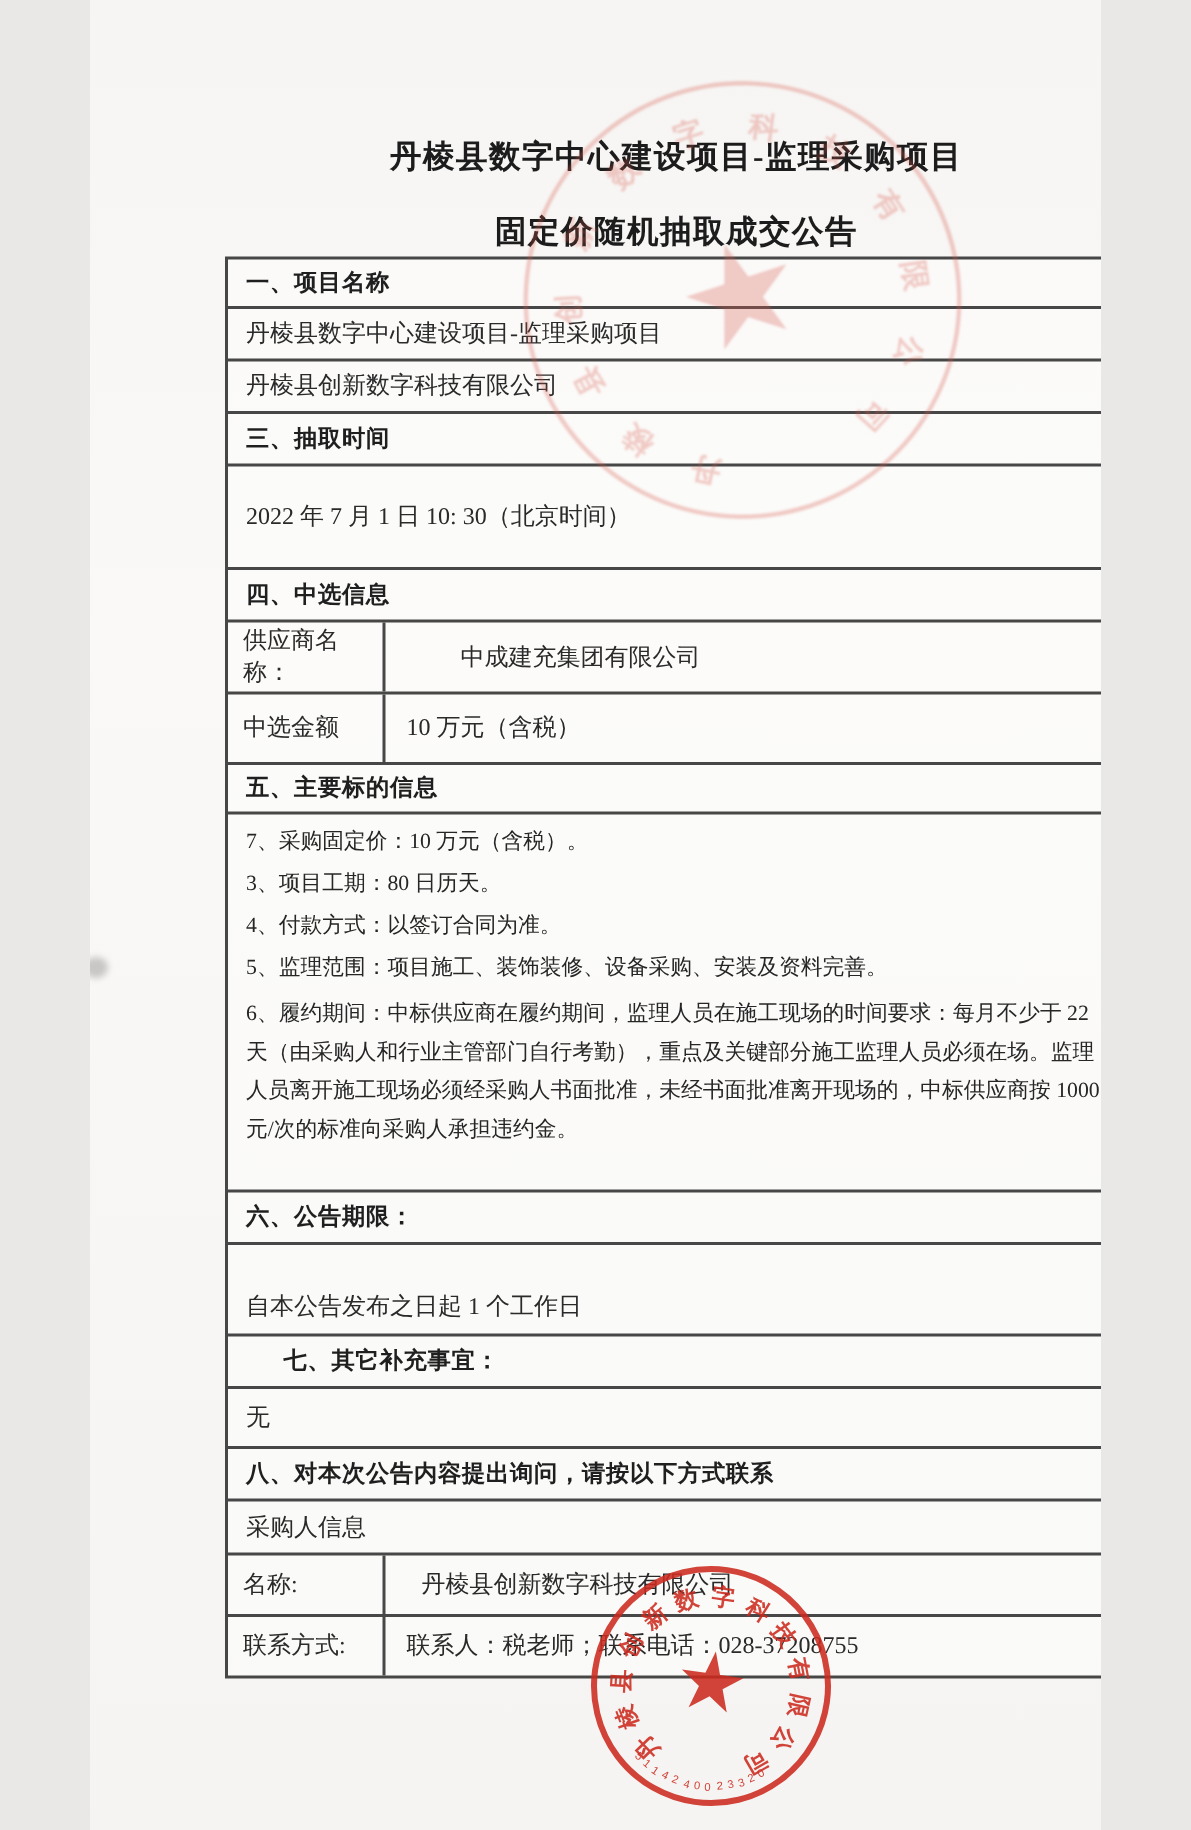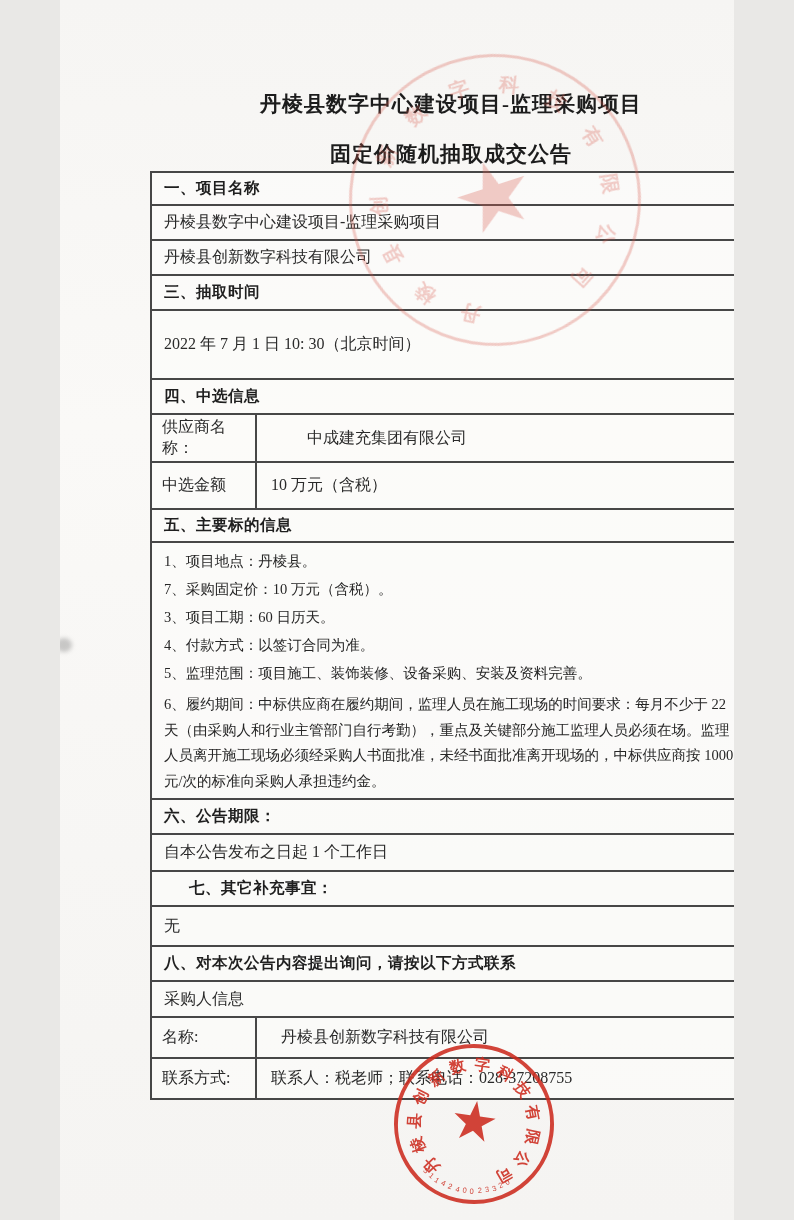--- a/index.html
+++ b/index.html
@@ -79,31 +79,30 @@
         <div class="pvalue">中成建充集团有限公司</div>
       </div>
       <div class="row pair-row" style="min-height: 47px;">
         <div class="plabel">中选金额</div>
         <div class="pvalue">10 万元（含税）</div>
       </div>
       <div class="row header-row" style="min-height: 33px;">
         <span class="cell">五、主要标的信息</span>
       </div>
       <div class="row list-row" style="min-height: 252px;">
-        <p>1、项目地点：丹棱县。</p>
         <p>7、采购固定价：10 万元（含税）。</p>
-        <p>3、项目工期：60 日历天。</p>
+        <p>3、项目工期：80 日历天。</p>
         <p>4、付款方式：以签订合同为准。</p>
         <p>5、监理范围：项目施工、装饰装修、设备采购、安装及资料完善。</p>
         <p class="long">6、履约期间：中标供应商在履约期间，监理人员在施工现场的时间要求：每月不少于 22 天（由采购人和行业主管部门自行考勤），重点及关键部分施工监理人员必须在场。监理人员离开施工现场必须经采购人书面批准，未经书面批准离开现场的，中标供应商按 1000 元/次的标准向采购人承担违约金。</p>
       </div>
       <div class="row header-row" style="min-height: 35px;">
         <span class="cell">六、公告期限：</span>
       </div>
-      <div class="row content-row" style="min-height: 37px;">
+      <div class="row content-row" style="min-height: 37px; margin-top: 24px;">
         <span class="cell">自本公告发布之日起 1 个工作日</span>
       </div>
       <div class="row header-row" style="min-height: 35px; padding-left: 25px;">
         <span class="cell">七、其它补充事宜：</span>
       </div>
       <div class="row content-row" style="min-height: 40px;">
         <span class="cell">无</span>
       </div>
       <div class="row header-row" style="min-height: 35px;">
         <span class="cell">八、对本次公告内容提出询问，请按以下方式联系</span>

